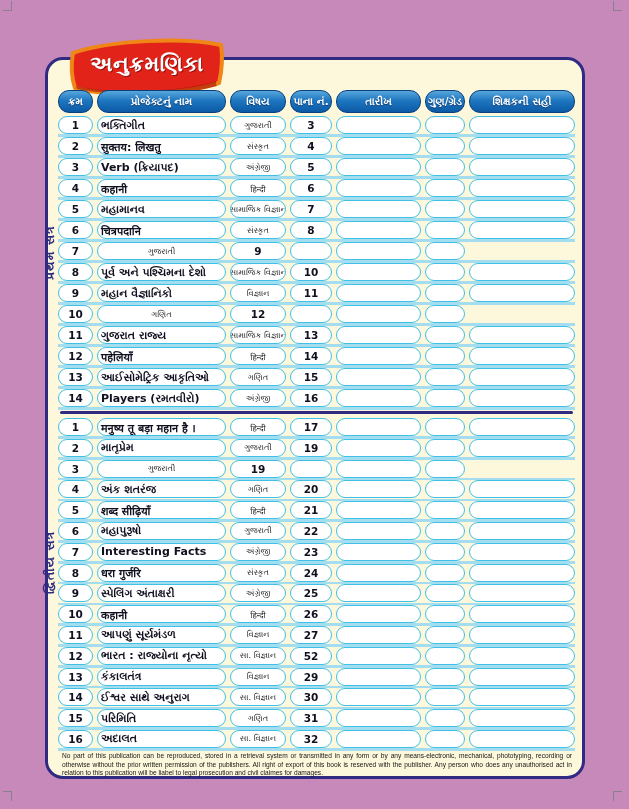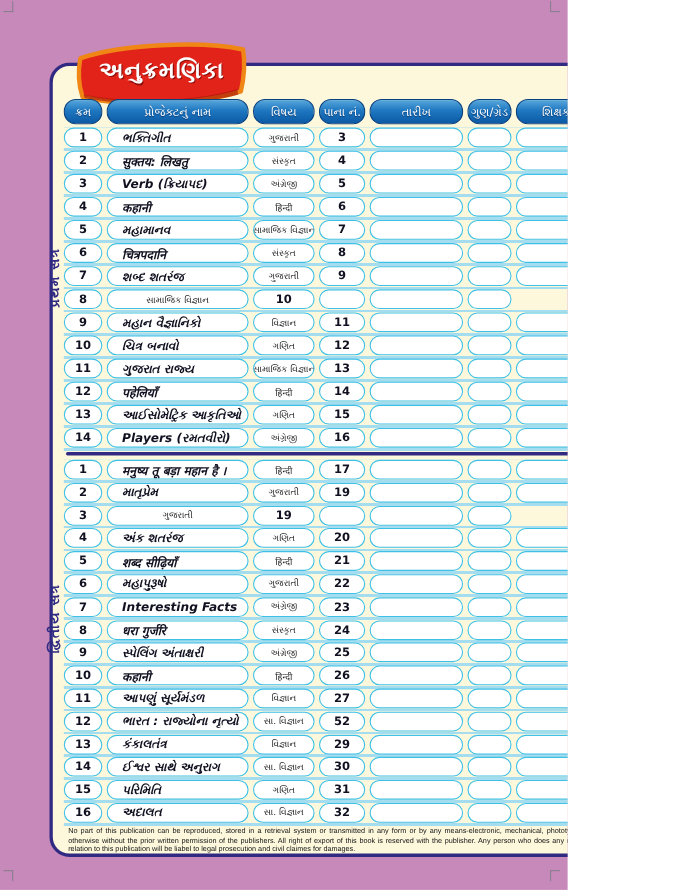--- a/index.html
+++ b/index.html
@@ -1,17 +1,17 @@
 <!DOCTYPE html>
 <html><head>
 <meta charset="utf-8">
 <style>
   html,body{margin:0;padding:0;}
   body{font-family:"DejaVu Sans","Liberation Sans",sans-serif;}
-  .page{position:relative;width:516px;height:809px;background:#c689ba;overflow:hidden;}
+  .page{position:relative;width:629px;height:809px;background:#c689ba;overflow:hidden;}
 
   
   .mark{position:absolute;width:8px;height:9px;border:0 solid #8a7f8f;}
   .mark.tl{left:3px;top:1px;border-right-width:1px;border-bottom-width:1px;}
   .mark.tr{right:7px;top:1px;border-left-width:1px;border-bottom-width:1px;}
   .mark.bl{left:3px;bottom:8px;border-right-width:1px;border-top-width:1px;}
   .mark.br{right:7px;bottom:8px;border-left-width:1px;border-top-width:1px;}
 
   
   .panel{position:absolute;left:45px;top:57px;width:540px;height:722px;
@@ -21,34 +21,34 @@
   .banner{position:absolute;left:66px;top:36px;width:162px;height:62px;}
   .banner svg{position:absolute;left:0;top:0;width:100%;height:100%;}
   .banner .txt{position:absolute;left:0;right:0;top:16px;text-align:center;
                color:#ffffff;font-weight:bold;font-size:21px;letter-spacing:.5px;
                text-shadow:1px 1px 0 #8c0f0a;}
 
   
   .grid-row{display:grid;grid-template-columns:35px 129px 56px 42px 85px 40px 106px;column-gap:4px;}
   .thead{position:absolute;left:58px;top:90px;width:517px;}
   .hpill{height:23px;border-radius:11px;background:linear-gradient(#58a7dc 0%,#1e77c0 45%,#0c5aa6 100%);
-         border:1px solid #09407e;color:#fff;font-weight:normal;font-size:10.5px;
+         border:1px solid #09407e;color:#fff;font-weight:bold;font-size:10.5px;
          display:flex;align-items:center;justify-content:center;box-sizing:border-box;
          text-shadow:0 1px 1px rgba(0,0,40,.5);}
 
   .section{position:absolute;left:58px;width:517px;
            background:repeating-linear-gradient(to bottom,transparent 0,transparent 18.5px,#a5ddf0 18.5px,#a5ddf0 21px);}
   .sec1{top:116px;}
   .sec2{top:418px;background:repeating-linear-gradient(to bottom,transparent 0,transparent 18.3px,#a5ddf0 18.3px,#a5ddf0 20.8px);}
   .trow{height:21px;}
   .sec2 .trow{height:20.8px;}
   .cell{height:18px;background:#fff;border:1.6px solid #3fc0e6;border-radius:9px;
         box-sizing:border-box;display:flex;align-items:center;justify-content:center;
         font-size:10.5px;color:#101020;font-weight:bold;overflow:hidden;white-space:nowrap;}
-  .cell.name{justify-content:flex-start;padding-left:13px;font-size:11px;font-style:italic;}
+  .cell.name{justify-content:flex-start;padding-left:3px;font-size:11px;}
   .cell.subj{font-weight:normal;font-size:8.2px;color:#222;}
 
   .divider{position:absolute;left:60px;top:411px;width:513px;height:3px;background:#312a82;border-radius:2px;}
 
   
   .vlabel{position:absolute;left:41px;width:16px;color:#312a82;font-weight:bold;font-size:12.5px;
           writing-mode:vertical-rl;transform:rotate(180deg);text-align:center;letter-spacing:1px;
           display:flex;align-items:center;justify-content:center;}
   .vl1{top:195px;height:115px;}
   .vl2{top:500px;height:125px;}
@@ -136,47 +136,46 @@
         <div class="cell">6</div>
         <div class="cell name">चित्रपदानि</div>
         <div class="cell subj">સંસ્કૃત</div>
         <div class="cell">8</div>
         <div class="cell"></div>
         <div class="cell"></div>
         <div class="cell"></div>
       </div>
       <div class="trow grid-row">
         <div class="cell">7</div>
-        <div class="cell name">શબ્દ શતરંજ</div>
         <div class="cell subj">ગુજરાતી</div>
         <div class="cell">9</div>
         <div class="cell"></div>
         <div class="cell"></div>
         <div class="cell"></div>
       </div>
       <div class="trow grid-row">
         <div class="cell">8</div>
+        <div class="cell name">પૂર્વ અને પશ્ચિમના દેશો</div>
         <div class="cell subj">સામાજિક વિજ્ઞાન</div>
         <div class="cell">10</div>
         <div class="cell"></div>
         <div class="cell"></div>
         <div class="cell"></div>
       </div>
       <div class="trow grid-row">
         <div class="cell">9</div>
         <div class="cell name">મહાન વૈજ્ઞાનિકો</div>
         <div class="cell subj">વિજ્ઞાન</div>
         <div class="cell">11</div>
         <div class="cell"></div>
         <div class="cell"></div>
         <div class="cell"></div>
       </div>
       <div class="trow grid-row">
         <div class="cell">10</div>
-        <div class="cell name">ચિત્ર બનાવો</div>
         <div class="cell subj">ગણિત</div>
         <div class="cell">12</div>
         <div class="cell"></div>
         <div class="cell"></div>
         <div class="cell"></div>
       </div>
       <div class="trow grid-row">
         <div class="cell">11</div>
         <div class="cell name">ગુજરાત રાજ્ય</div>
         <div class="cell subj">સામાજિક વિજ્ઞાન</div>

